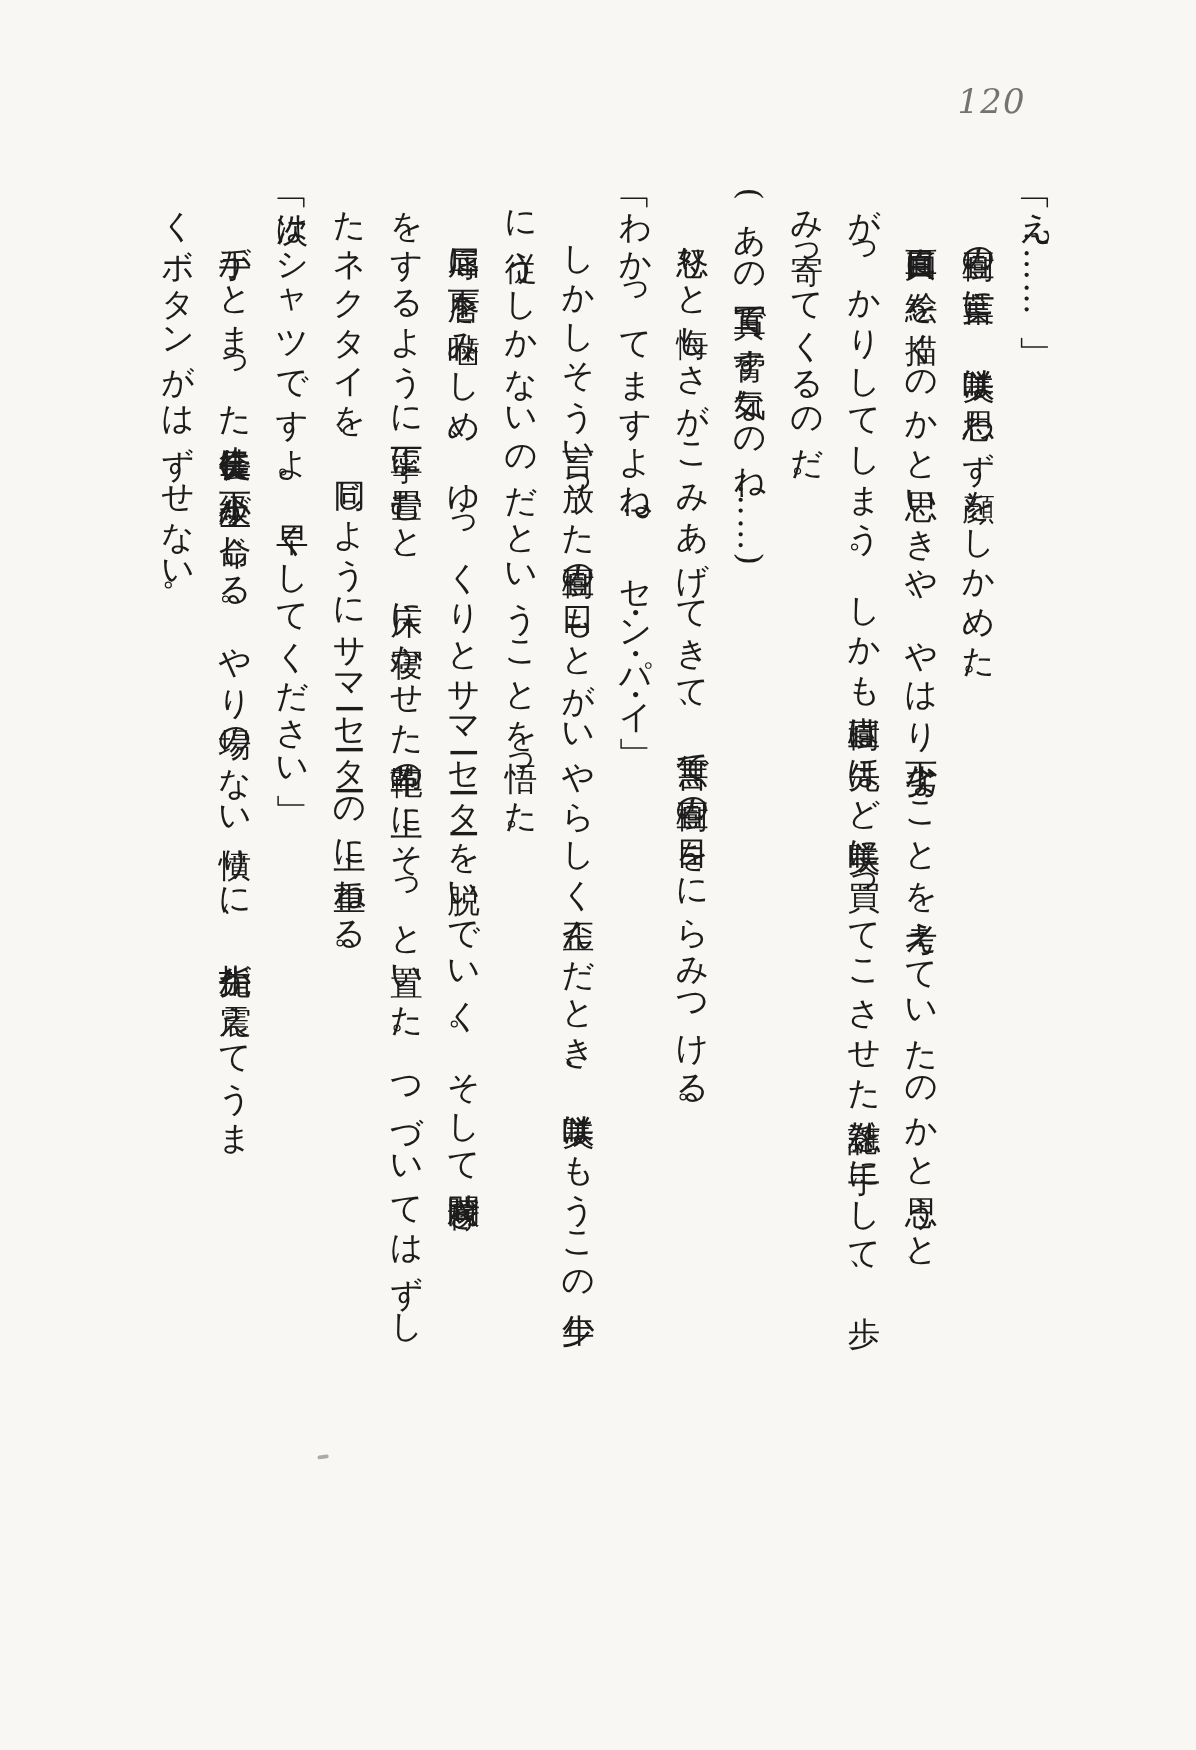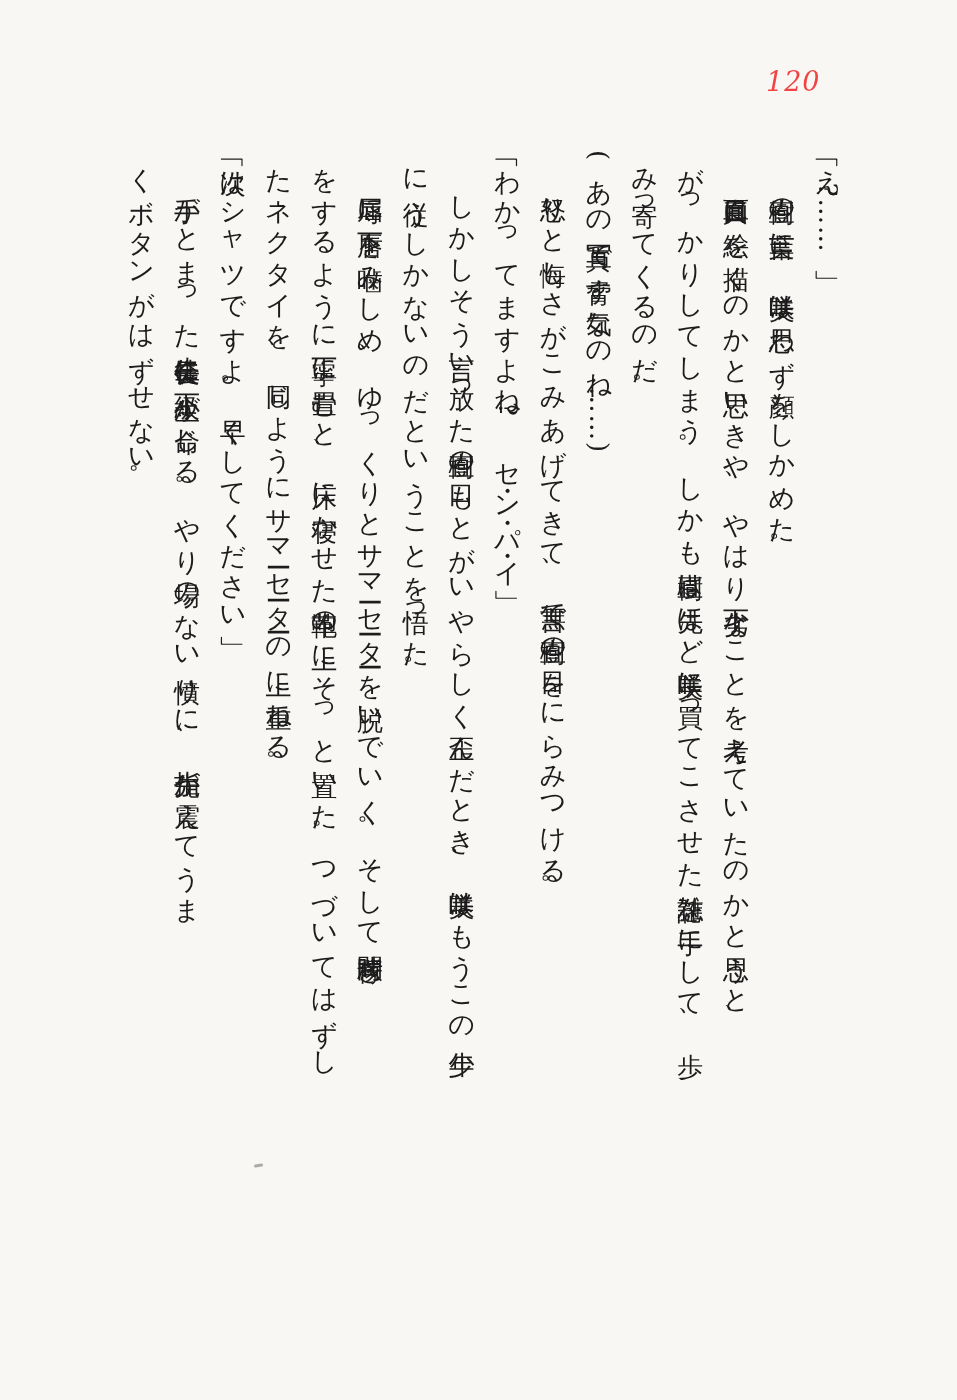--- a/index.html
+++ b/index.html
@@ -17,21 +17,21 @@
   .page {
     position: absolute;
     inset: 0;
   }
   .page-number {
     position: absolute;
     top: 66px;
     left: 766px;
     font-size: 27px;
     font-style: italic;
-    color: #ef4444;
+    color: #737373;
     letter-spacing: 1px;
   }
   .text-block {
     position: absolute;
     top: 150px;
     right: 107px;
     height: 1075px;
     writing-mode: vertical-rl;
     text-orientation: mixed;
     color: #1c1c1c;

